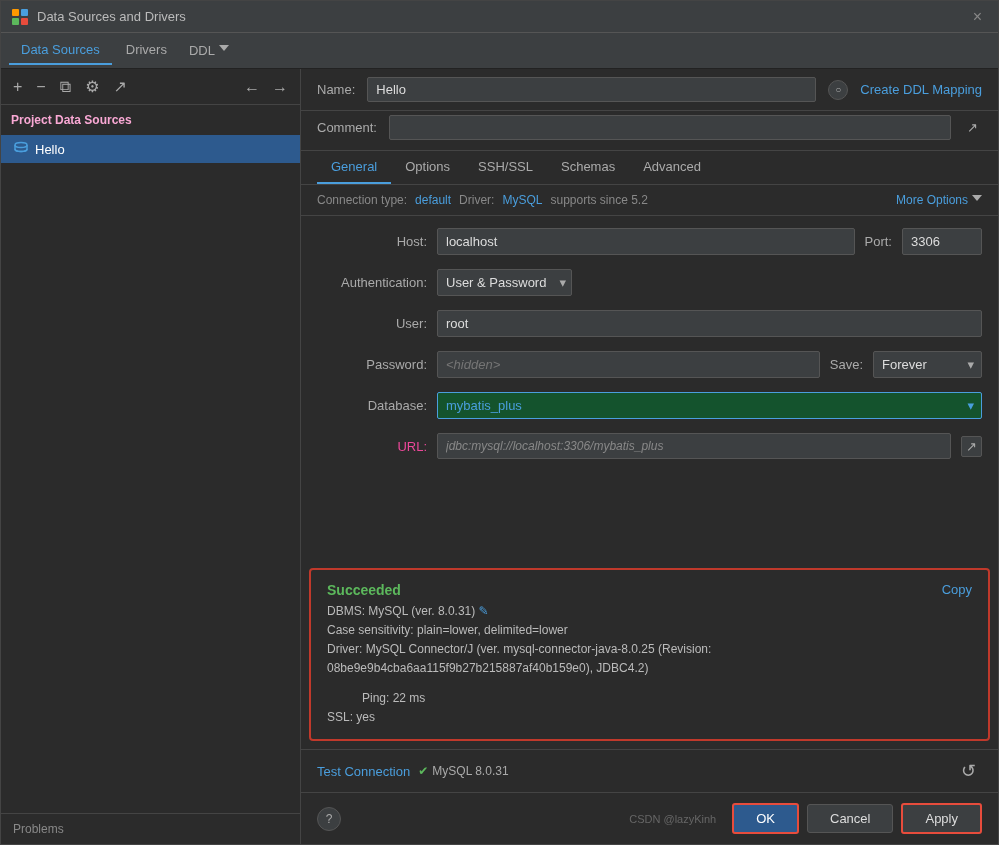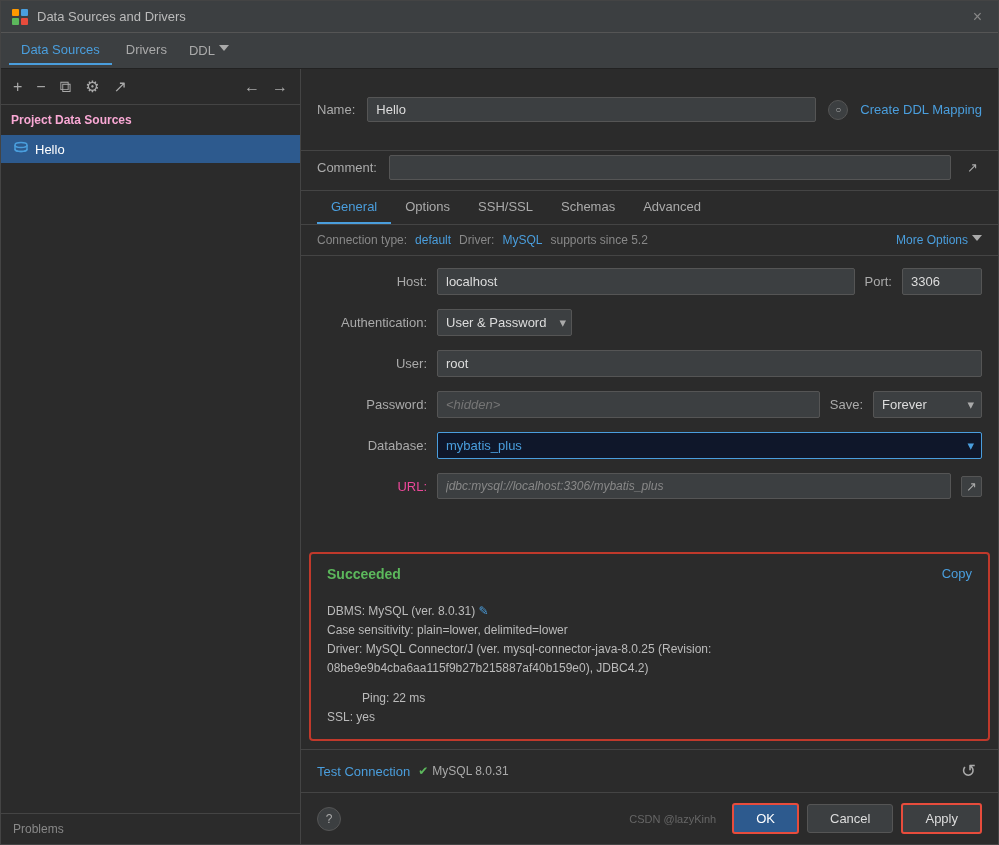--- a/index.html
+++ b/index.html
@@ -25,21 +25,21 @@
     .sidebar-nav-btns { display: flex; gap: 4px; margin-left: auto; }
     .sidebar-section-title { padding: 8px 10px; font-size: 12px; font-weight: bold; color: #f9a8d4; }
     .sidebar-item { padding: 6px 12px; cursor: pointer; display: flex; align-items: center; gap: 6px; }
     .sidebar-item.selected { background: #2d5a8e; color: #fff; }
     .sidebar-item-icon { width: 16px; height: 16px; display: flex; align-items: center; justify-content: center; }
 
     .sidebar-bottom { margin-top: auto; border-top: 1px solid #444; padding: 8px 12px; color: #888; font-size: 12px; }
 
     .right-panel { flex: 1; display: flex; flex-direction: column; background: #2b2b2b; overflow: hidden; }
 
-    .ds-header { padding: 28px 16px; display: flex; align-items: center; gap: 12px; border-bottom: 1px solid #444; flex-shrink: 0; }
+    .ds-header { padding: 8px 16px; display: flex; align-items: center; gap: 12px; border-bottom: 1px solid #444; flex-shrink: 0; }
     .ds-name-label { color: #aaa; }
     .ds-name-input { background: #3c3f41; border: 1px solid #555; color: #ddd; padding: 4px 8px; flex: 1; font-size: 13px; border-radius: 2px; }
     .ds-circle-btn { width: 20px; height: 20px; border-radius: 50%; border: 1px solid #555; background: #3c3f41; color: #aaa; display: flex; align-items: center; justify-content: center; cursor: pointer; font-size: 10px; }
     .ds-ddl-link { color: #4a9edd; cursor: pointer; font-size: 13px; white-space: nowrap; }
 
     .ds-comment-row { padding: 4px 16px 10px; display: flex; align-items: center; gap: 12px; border-bottom: 1px solid #444; flex-shrink: 0; }
     .ds-comment-label { color: #aaa; }
     .ds-comment-input { background: #3c3f41; border: 1px solid #555; color: #ddd; padding: 4px 8px; flex: 1; font-size: 13px; border-radius: 2px; }
     .ds-comment-expand { color: #aaa; cursor: pointer; padding: 2px 4px; }
 
@@ -63,30 +63,30 @@
     .auth-select-wrap { position: relative; display: inline-flex; align-items: center; }
     .auth-select-wrap::after { content: '▾'; position: absolute; right: 6px; color: #aaa; pointer-events: none; }
 
     .password-input { background: #3c3f41; border: 1px solid #555; color: #888; padding: 5px 8px; flex: 1; font-size: 13px; border-radius: 2px; font-style: italic; }
     .save-label { color: #aaa; }
     .save-select-wrap { position: relative; display: inline-flex; align-items: center; }
     .save-select { background: #3c3f41; border: 1px solid #555; color: #ddd; padding: 5px 32px 5px 8px; font-size: 13px; border-radius: 2px; appearance: none; cursor: pointer; min-width: 100px; }
     .save-select-wrap::after { content: '▾'; position: absolute; right: 8px; color: #aaa; pointer-events: none; }
 
     .db-select-wrap { position: relative; flex: 1; display: flex; align-items: center; }
-    .db-select { background: #0f172a; border: 1px solid #4a9edd; color: #4a9edd; padding: 5px 32px 5px 8px; font-size: 13px; border-radius: 2px; appearance: none; cursor: pointer; width: 100%; }
+    .db-select { background: #14532d; border: 1px solid #4a9edd; color: #4a9edd; padding: 5px 32px 5px 8px; font-size: 13px; border-radius: 2px; appearance: none; cursor: pointer; width: 100%; }
     .db-select-wrap::after { content: '▾'; position: absolute; right: 8px; color: #4a9edd; pointer-events: none; }
 
     .url-row { display: flex; align-items: center; margin-bottom: 14px; gap: 10px; }
     .url-label { color: #ec4899; min-width: 110px; text-align: right; }
     .url-input { background: #3c3f41; border: 1px solid #555; color: #888; padding: 5px 8px; flex: 1; font-size: 12px; border-radius: 2px; font-style: italic; }
     .url-expand-btn { color: #aaa; cursor: pointer; padding: 2px 4px; background: #3c3f41; border: 1px solid #555; border-radius: 2px; }
 
     .success-popup { border: 2px solid #c0392b; border-radius: 4px; background: #2b2b2b; margin: 0 8px 8px; padding: 12px 16px; position: relative; flex-shrink: 0; }
-    .success-title { color: #5cb85c; font-weight: bold; font-size: 14px; margin-bottom: 20px; }
+    .success-title { color: #5cb85c; font-weight: bold; font-size: 14px; margin-bottom: 4px; }
     .success-copy-btn { position: absolute; top: 12px; right: 16px; color: #4a9edd; cursor: pointer; }
     .success-text { color: #bbb; font-size: 12px; line-height: 1.6; }
 
     .bottom-bar { display: flex; align-items: center; padding: 8px 16px; border-top: 1px solid #444; background: #2b2b2b; flex-shrink: 0; gap: 8px; }
     .test-conn-link { color: #4a9edd; cursor: pointer; font-size: 13px; }
     .test-status { color: #aaa; font-size: 12px; display: flex; align-items: center; gap: 4px; }
     .test-status-check { color: #5cb85c; }
     .bottom-spacer { flex: 1; }
     .reset-btn { color: #aaa; cursor: pointer; font-size: 18px; padding: 2px 6px; }
 

